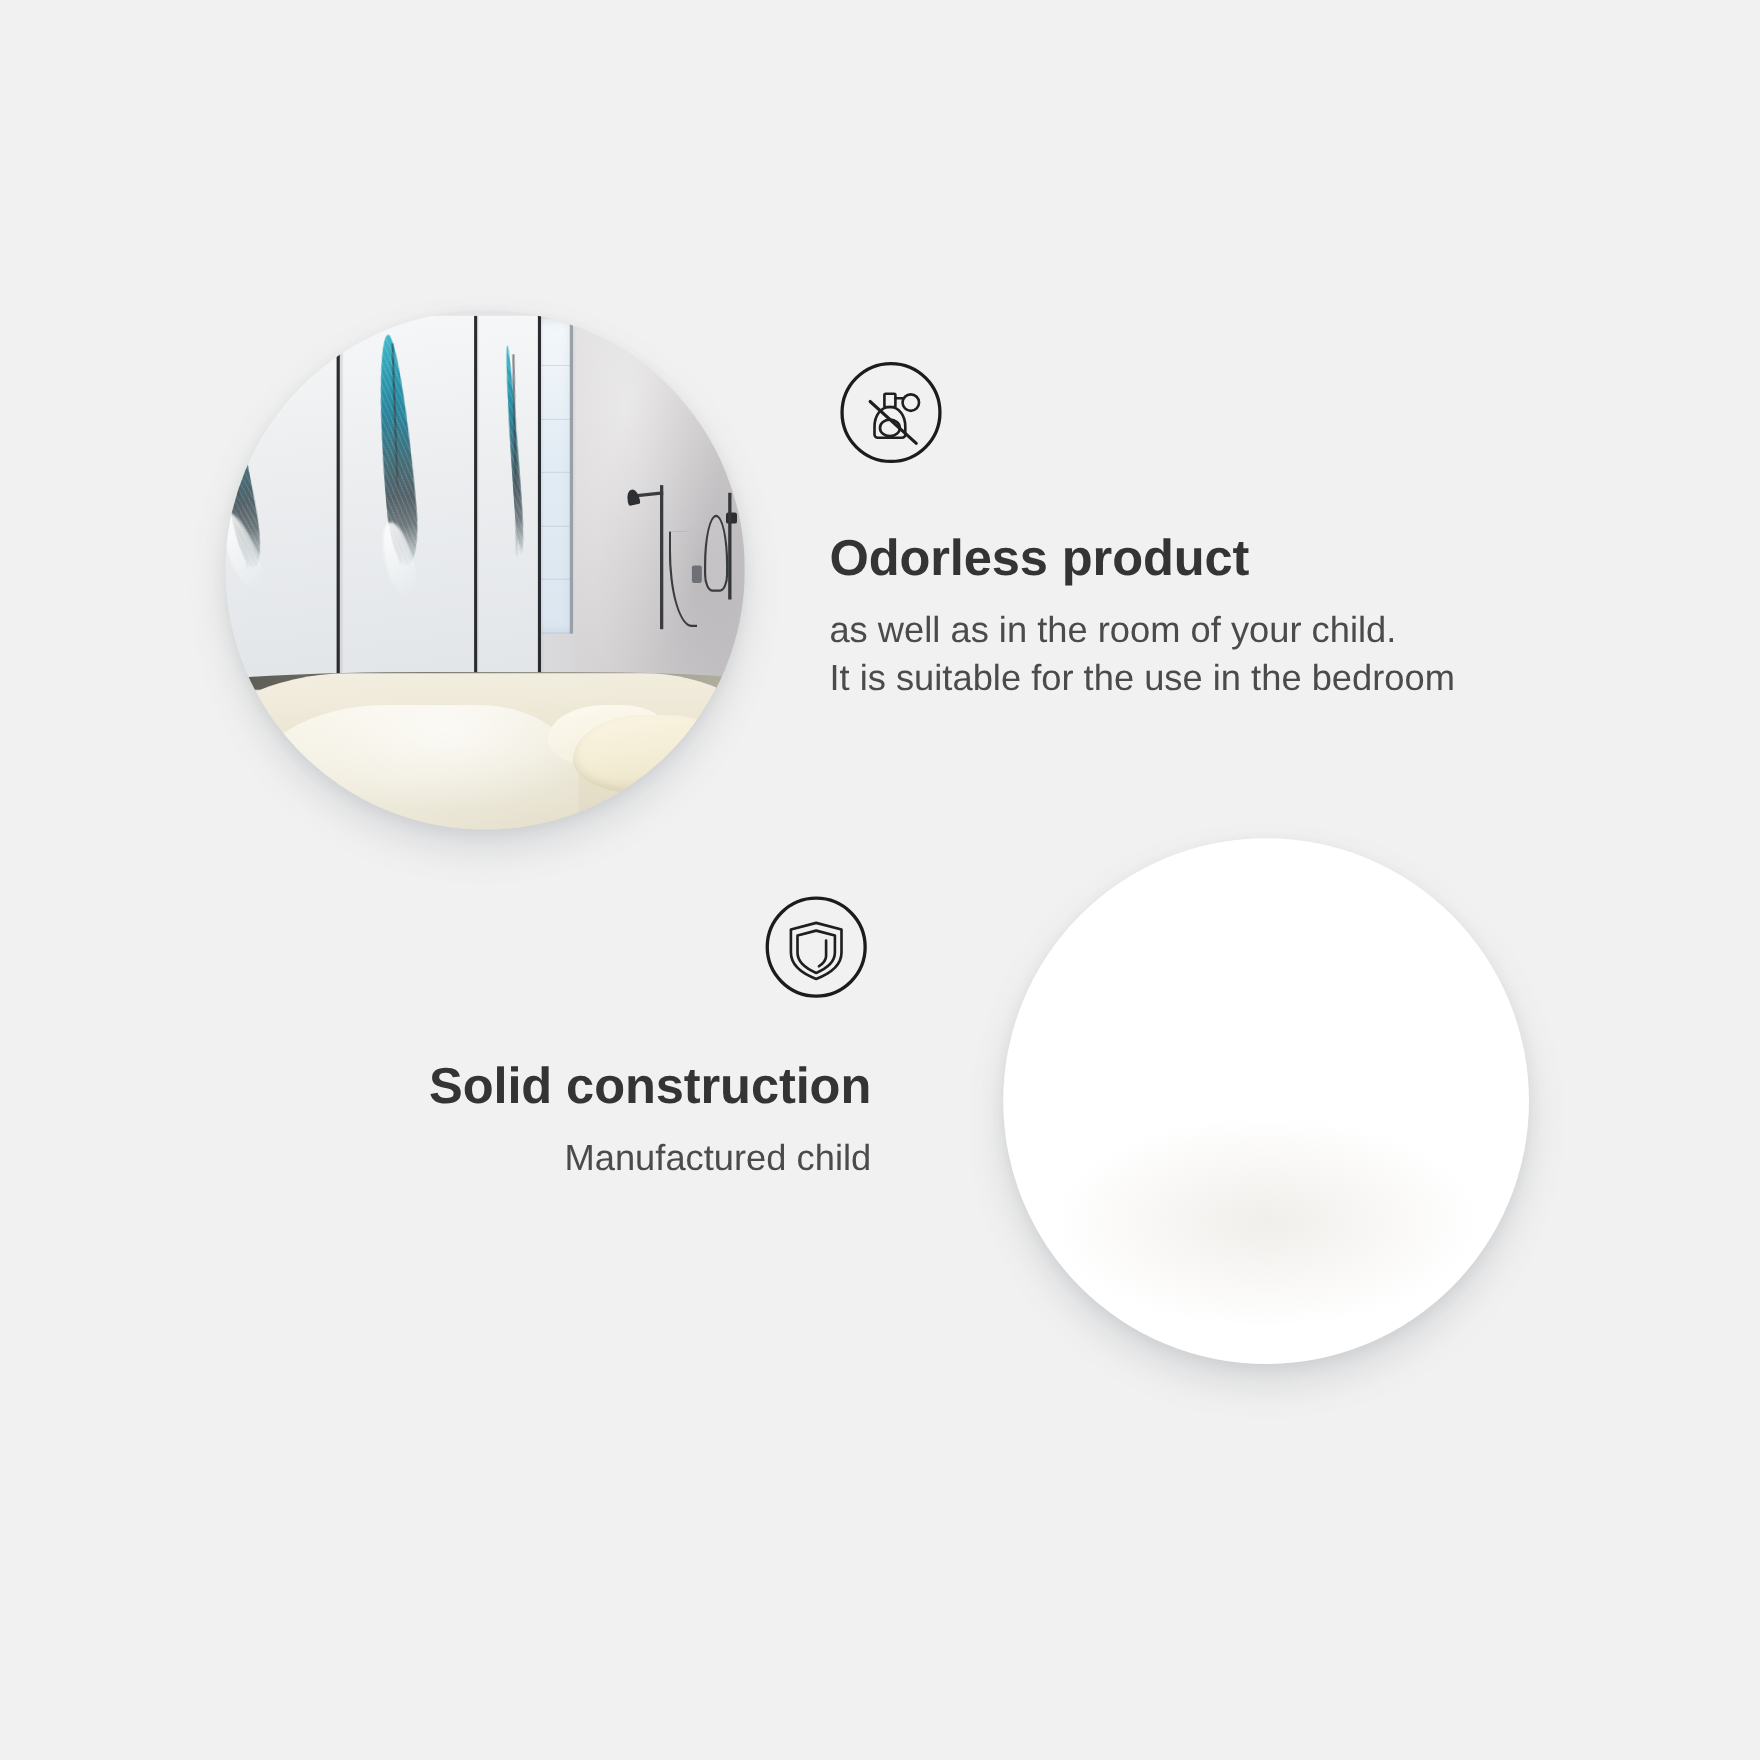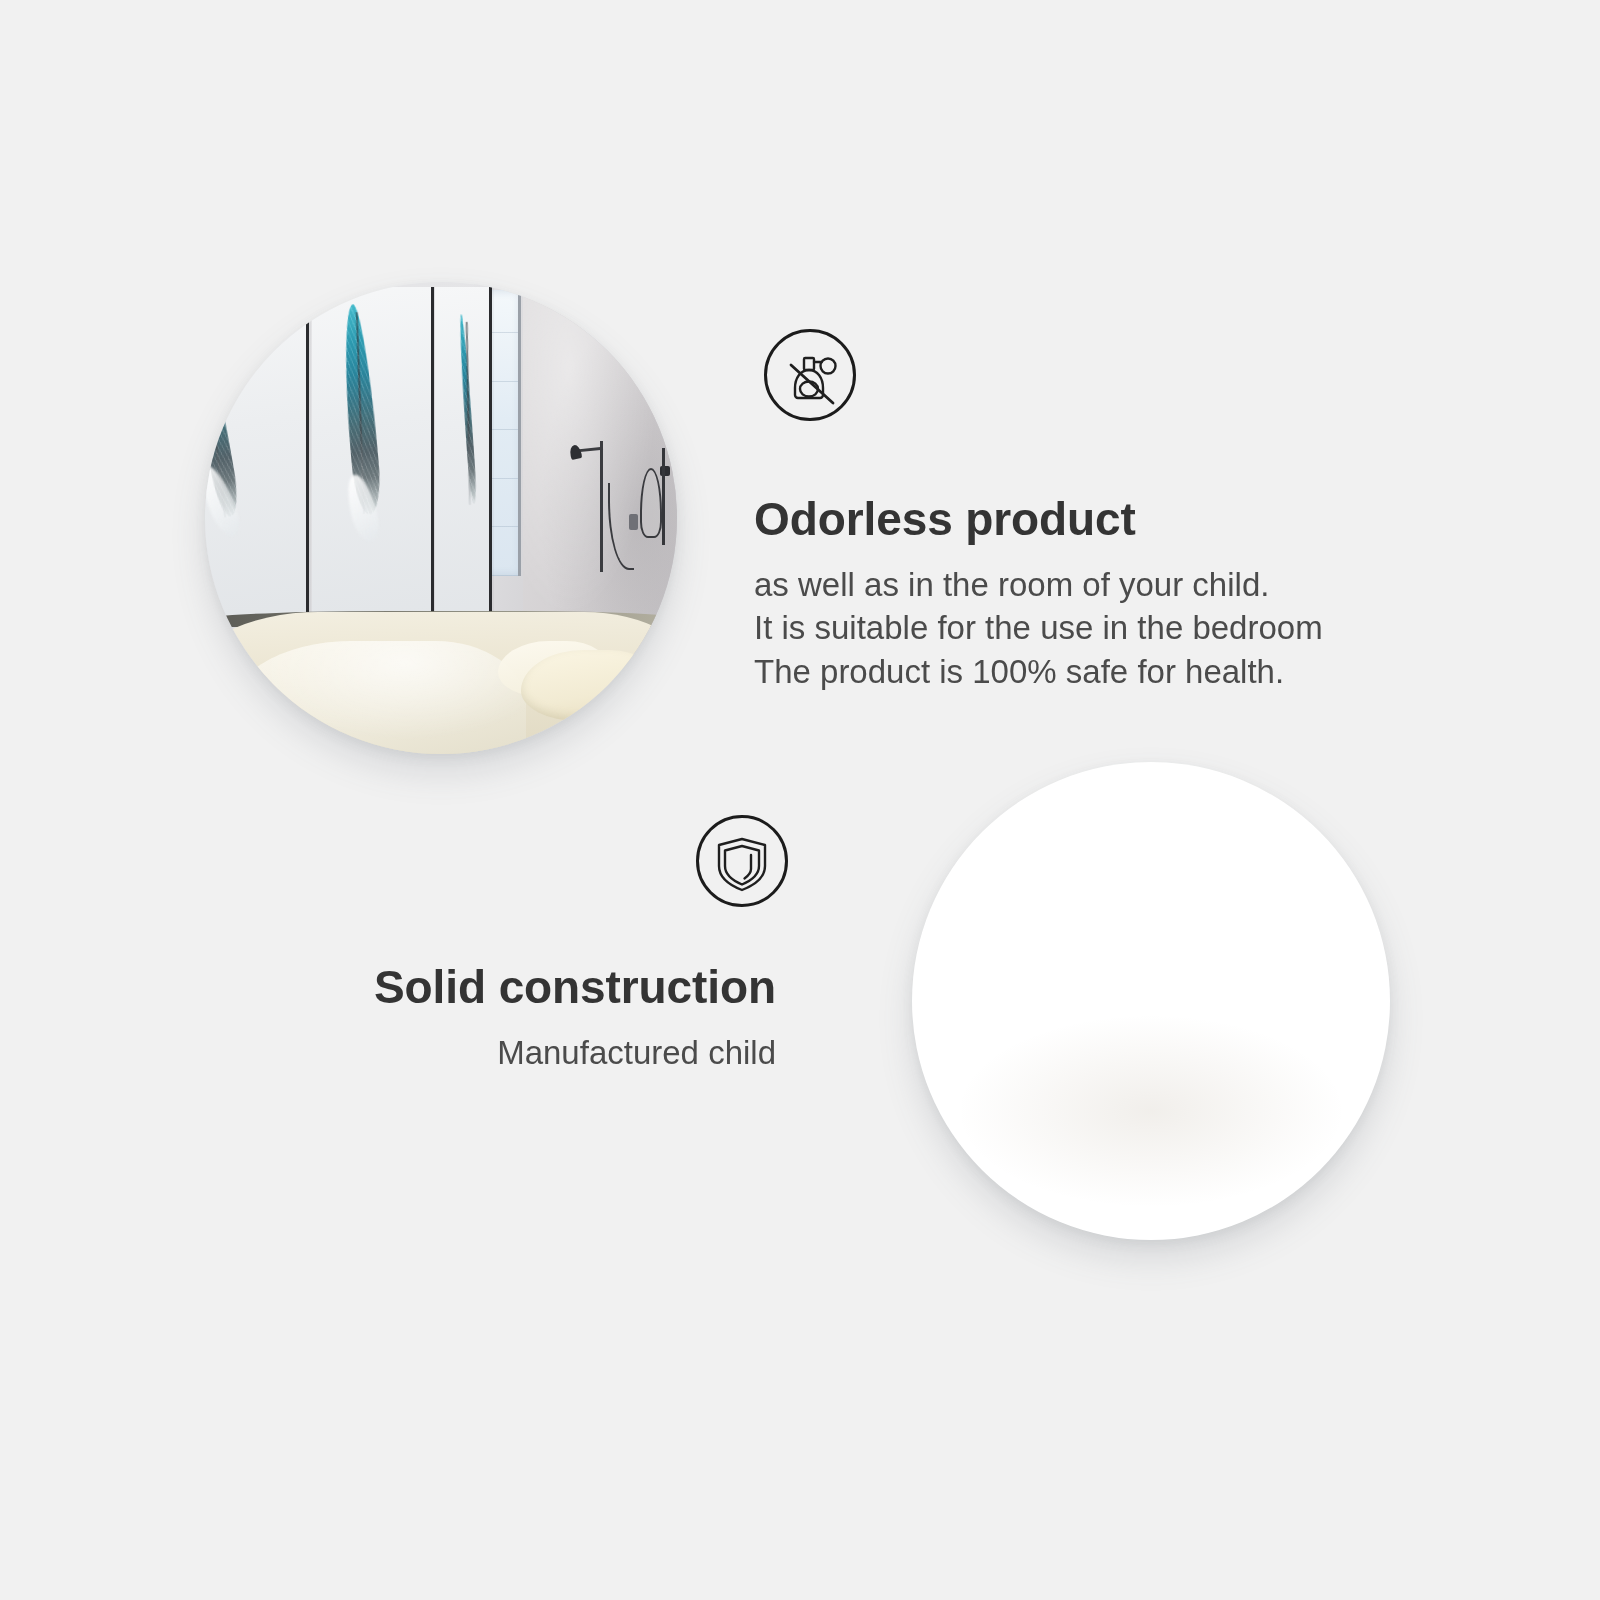--- a/index.html
+++ b/index.html
@@ -355,21 +355,21 @@
     line-height: 1.1;
     font-stretch: condensed;
   }
   .body-line {
     font-size: 33px;
     color: #4b4b4b;
     line-height: 1.33;
     font-weight: 400;
     white-space: nowrap;
   }
-  .align-left  { text-align: left; margin-top: 12px; }
+  .align-left  { text-align: left; }
   .align-right { text-align: right; }
 </style>
 </head>
 <body>
 
 <div class="canvas">
 
   <div class="medallion bedroom" style="left:205px; top:282px; width:472px; height:472px;">
     <div class="scene">
       <div class="wall-back"></div>
@@ -429,21 +429,20 @@
 
         <path d="M24 33 L66 71" stroke-width="2.8"></path>
       </g>
     </svg>
   </div>
 
   <div class="txt align-left" style="left:754px; top:482px; width:680px;">
     <div class="heading">Odorless product</div>
     <div class="body-line">as well as in the room of your child.</div>
     <div class="body-line">It is suitable for the use in the bedroom</div>
-    <div class="body-line">The product is 100% safe for health.</div>
   </div>
 
   <div class="medallion woodscene" style="left:912px; top:762px; width:478px; height:478px;">
     <div class="scene">
       <div class="wood-soft-shadow"></div>
 
       <div class="blk">
         <div class="face plank-top grain-len" style="position:absolute; left:60%; top:42%; width:40%; height:24%;"></div>
         <div class="face plank-front grain-len" style="position:absolute; left:58%; top:56%; width:38%; height:32%;"></div>
         <div class="face plank-end grain-rings" style="position:absolute; left:84%; top:40%; width:14%; height:40%;"></div>
@@ -469,18 +468,18 @@
 
         <path d="M43 21 L66 27 V48c0 12-10 19-23 24-13-5-23-12-23-24V27z"></path>
 
         <path d="M43 28 L60 32.5V48c0 9-7.6 14.5-17 18.5-9.4-4-17-9.5-17-18.5V32.5z"></path>
 
         <path d="M52 37v14c0 4-3 7-6.5 9.4"></path>
       </g>
     </svg>
   </div>
 
-  <div class="txt align-right" style="left:84px; top:962px; width:692px;">
+  <div class="txt align-right" style="left:100px; top:962px; width:692px;">
     <div class="heading">Solid construction</div>
     <div class="body-line">Manufactured child</div>
   </div>
 
 </div>
 
 </body></html>

